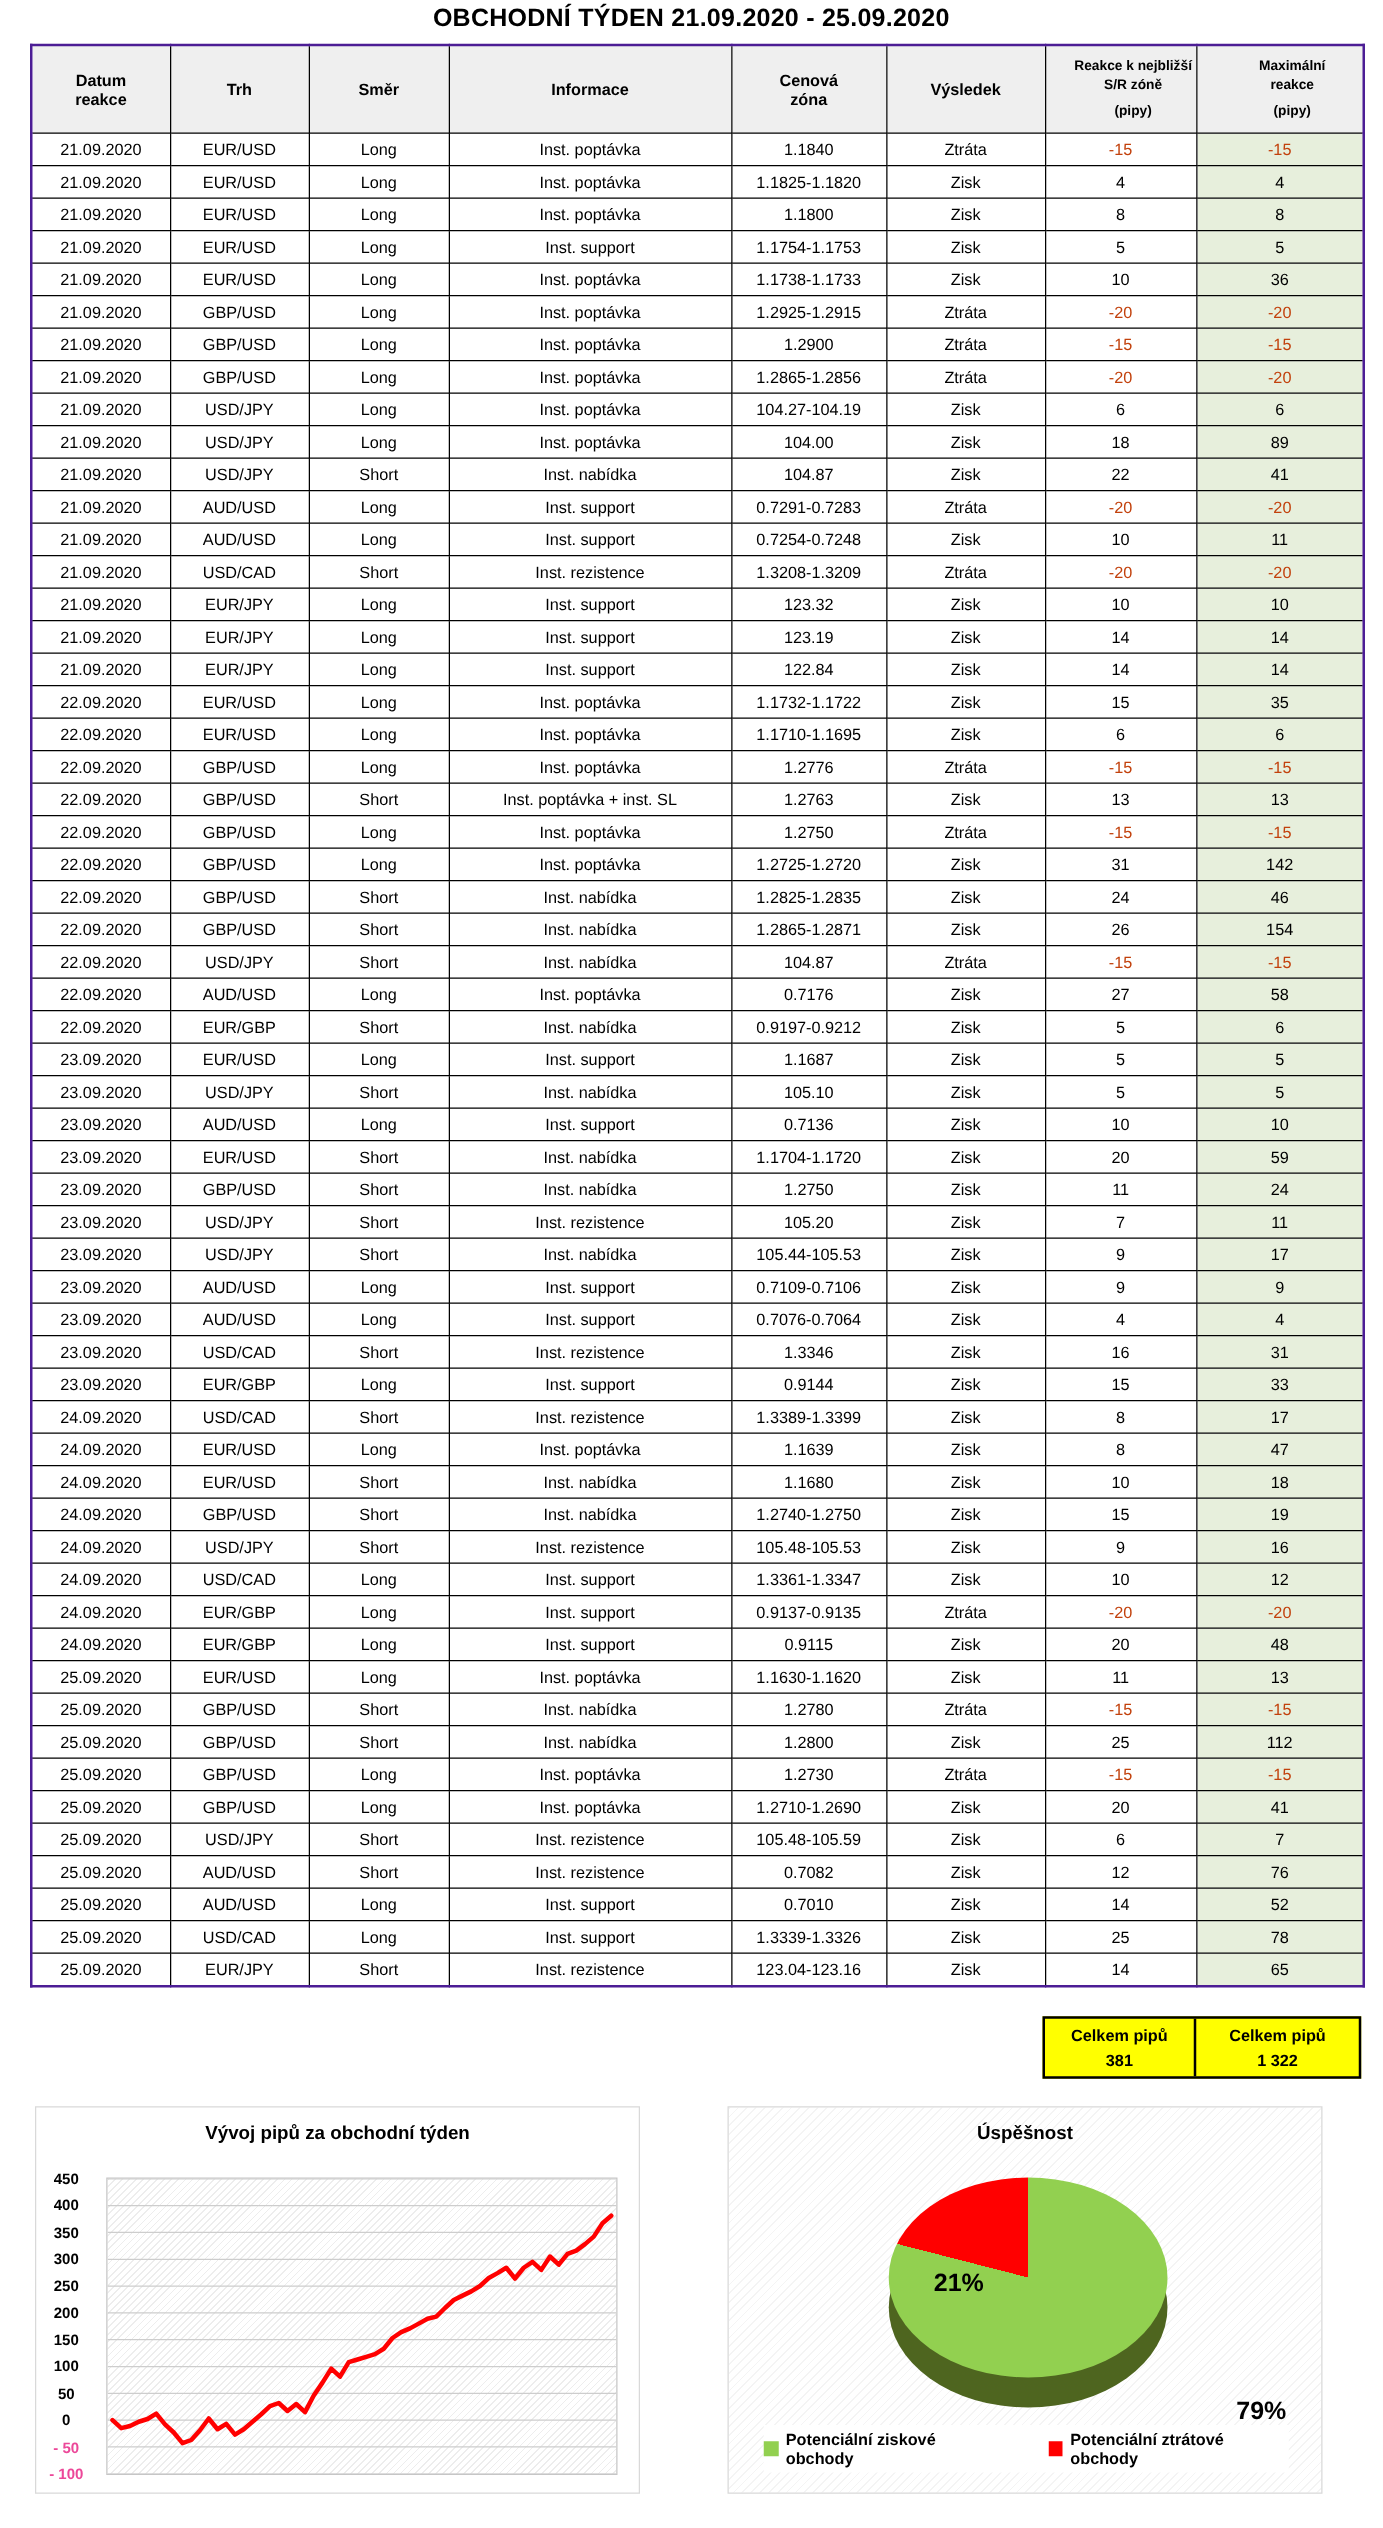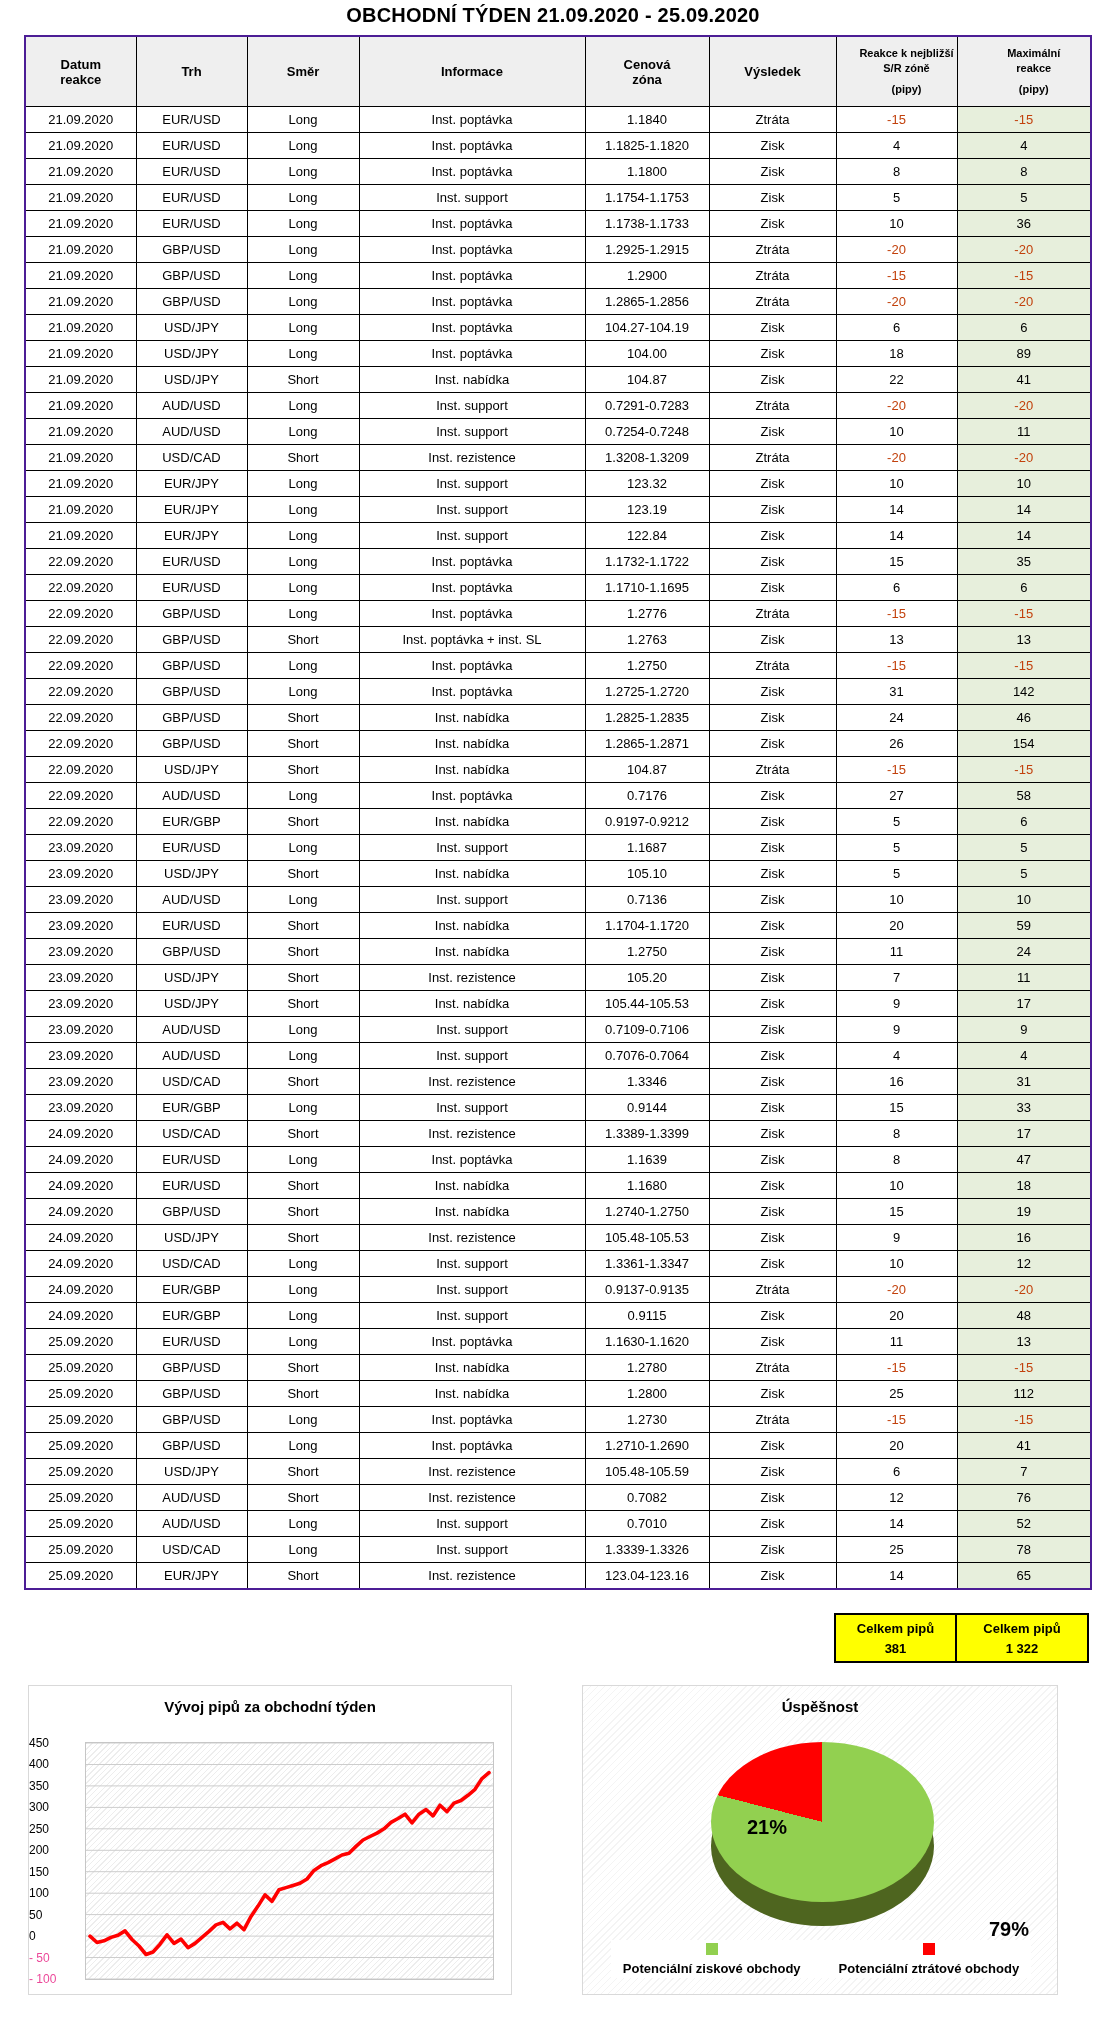--- a/index.html
+++ b/index.html
@@ -32,34 +32,34 @@
   #line-card{left:28px;width:484px;}
   #pie-card{left:582px;width:476px;
     background-image:repeating-linear-gradient(135deg,rgba(0,0,0,0.045) 0 1px,transparent 1px 5px);}
   .chart-title{position:absolute;top:12px;left:0;width:100%;text-align:center;
                font-size:15px;font-weight:bold;}
 
   
   #plot{position:absolute;left:56px;top:56px;width:407px;height:236px;
         border:1px solid #C6C6C6;box-sizing:content-box;
         background-image:repeating-linear-gradient(135deg,rgba(0,0,0,0.07) 0 1px,transparent 1px 4px);}
-  #y-labels div{position:absolute;left:0;width:48px;text-align:left;
-        font-size:12px;font-weight:normal;line-height:16px;}
+  #y-labels div{position:absolute;left:0;width:48px;text-align:center;
+        font-size:12px;font-weight:bold;line-height:16px;}
   #y-labels div.neg{color:#ec4899;}
 
   
   #pie-wrap{position:absolute;left:128px;top:56px;width:223px;height:186px;}
   #pie-depth{position:absolute;left:0;top:24px;width:223px;height:160px;border-radius:50%;background:#4E651F;}
   #pie-top{position:absolute;left:0;top:0;width:223px;height:160px;border-radius:50%;}
   .pie-label{position:absolute;font-size:20px;font-weight:bold;color:#000;text-align:center;}
   #pie-label-loss{left:36px;top:74px;}
   #pie-label-win{left:278px;top:176px;}
   #legend{position:absolute;left:28px;bottom:16px;width:420px;height:38px;background:#fff;
           display:flex;align-items:center;justify-content:center;gap:38px;}
-  .legend-item{display:flex;align-items:center;gap:6px;font-size:13px;font-weight:600;flex-direction:column;}
+  .legend-item{display:flex;align-items:center;gap:6px;font-size:13px;font-weight:600;}
   .legend-swatch{width:12px;height:12px;display:inline-block;}
 </style>
 </head>
 <body>
 
 <div id="page">
 
   <div id="title">OBCHODNÍ TÝDEN 21.09.2020 - 25.09.2020</div>
 
   <table id="trade-table">

